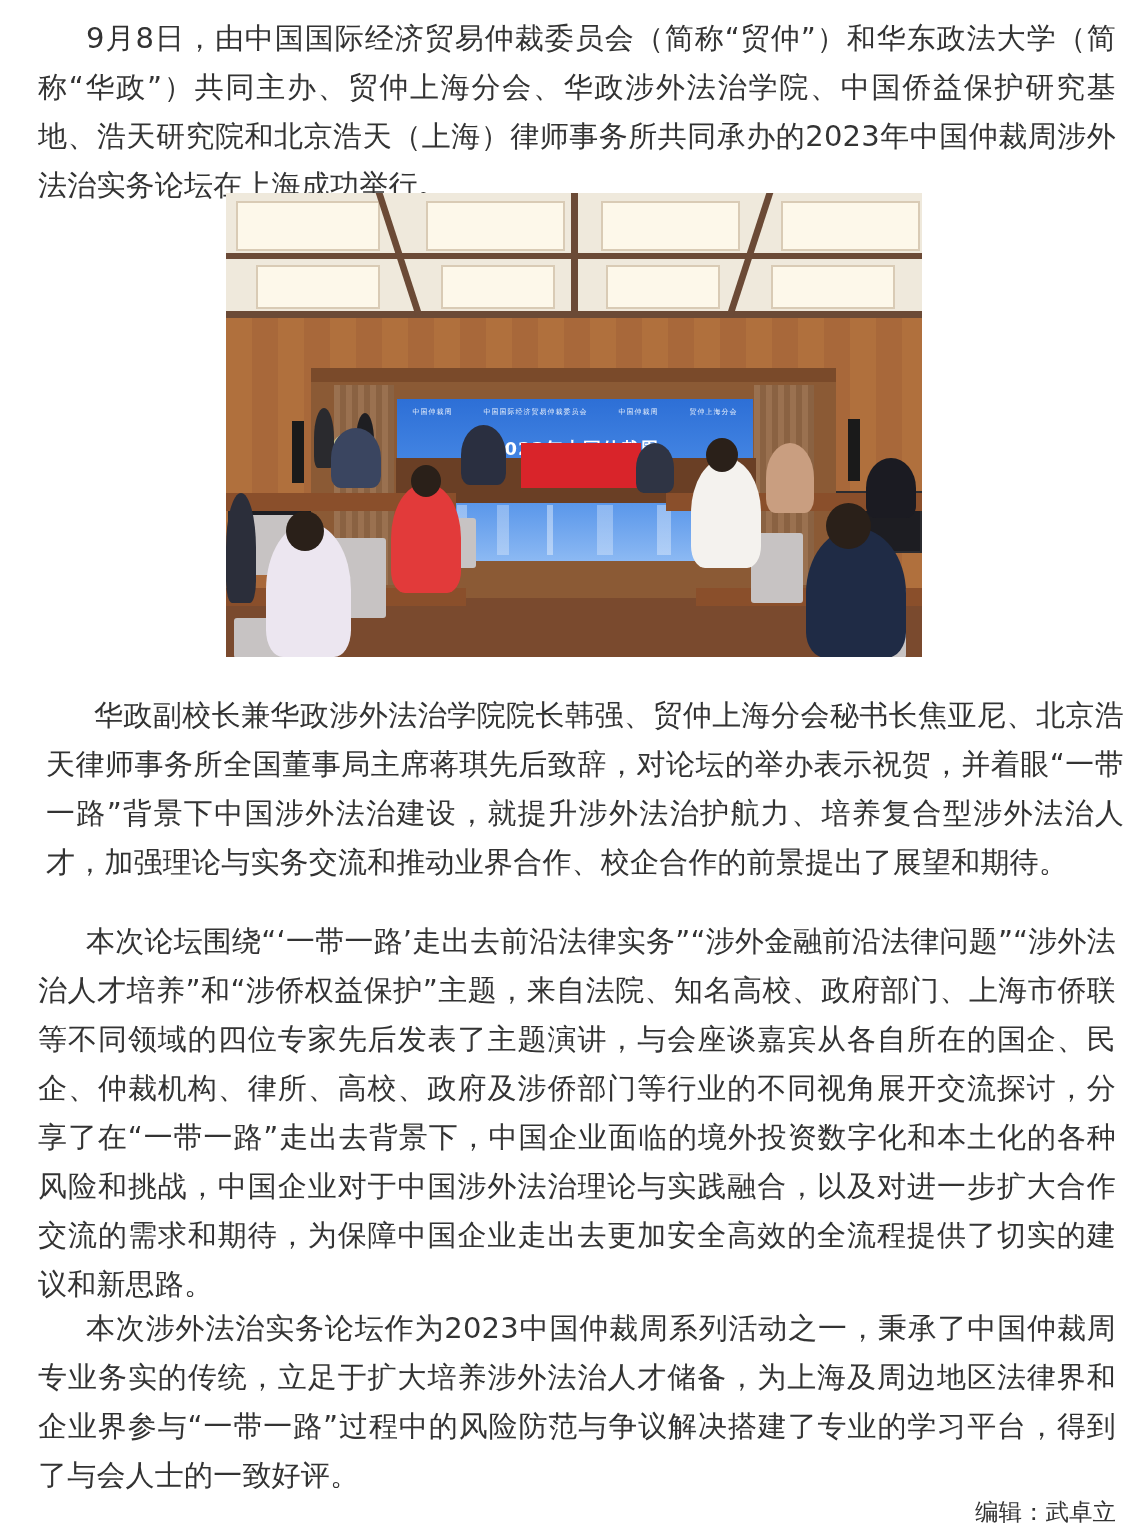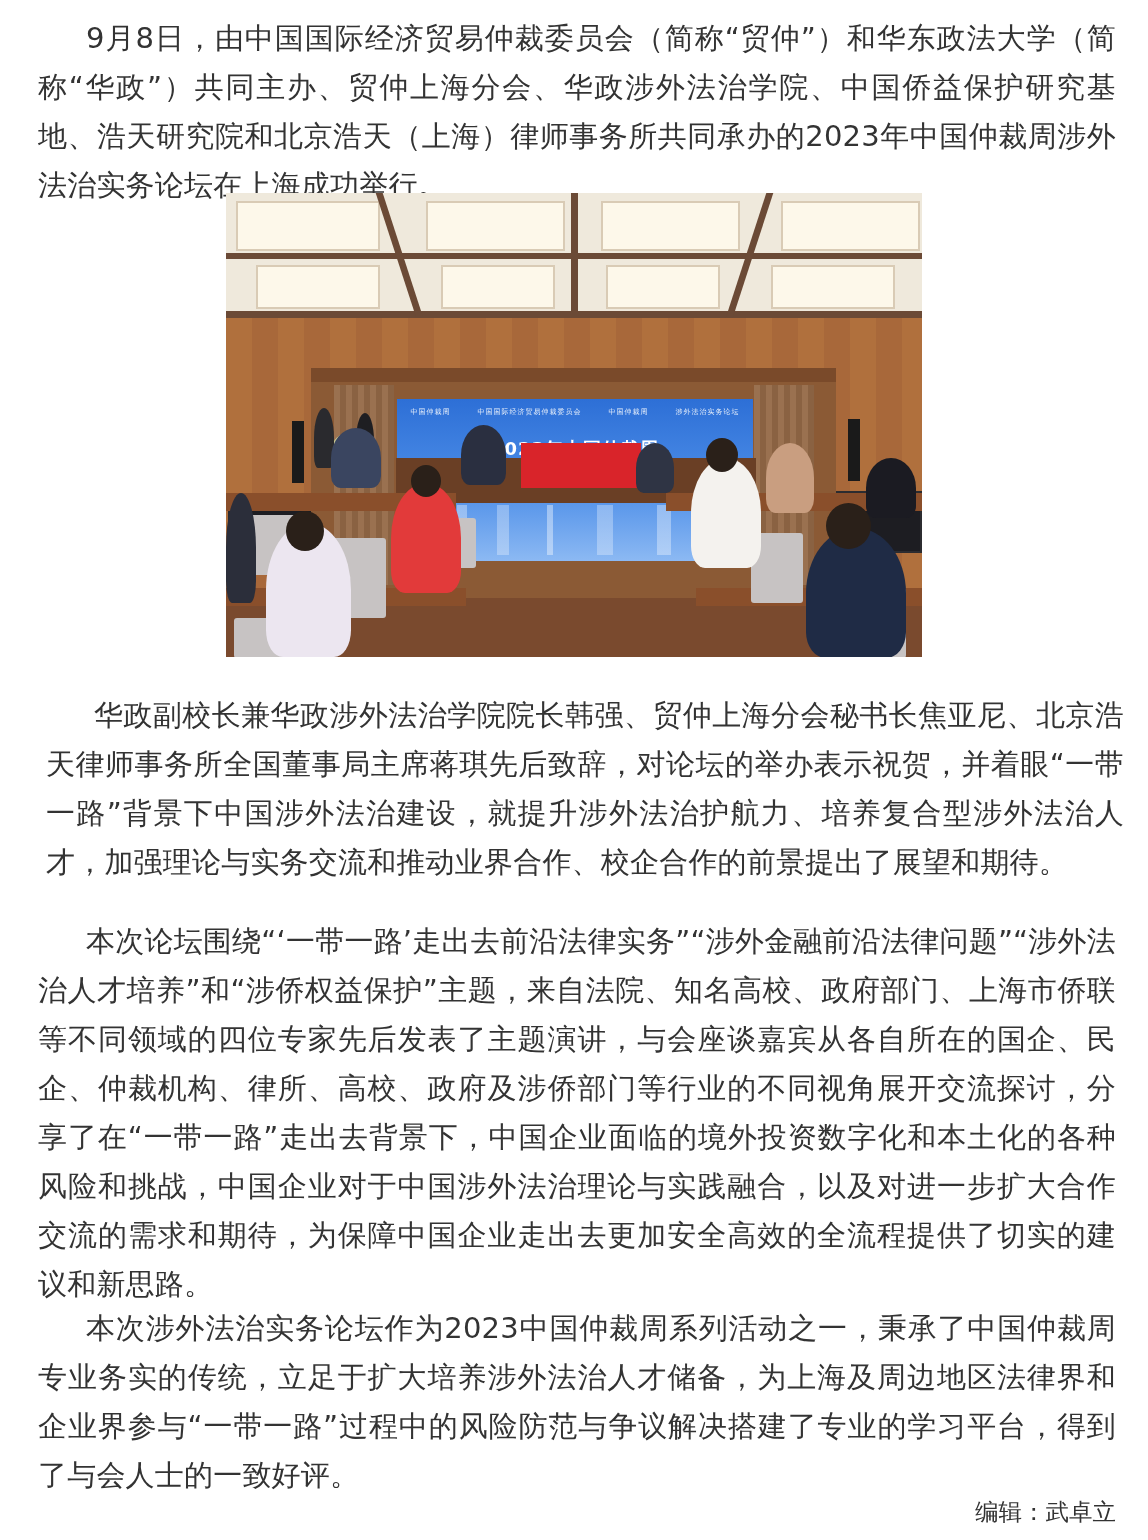--- a/index.html
+++ b/index.html
@@ -159,21 +159,21 @@
   <div class="tv" style="left:2px;top:300px;"></div>
   <div class="tv" style="left:610px;top:298px;"></div>
   <div class="stage-frame"></div>
   <div class="curtain" style="left:108px;"></div>
   <div class="curtain" style="left:528px;"></div>
   <div class="screen">
     <div class="logos">
       <span>中国仲裁周</span>
       <span>中国国际经济贸易仲裁委员会</span>
       <span>中国仲裁周</span>
-      <span>涉外法治实务论坛</span>
+      <span>贸仲上海分会</span>
     </div>
     <div class="t1">2023年中国仲裁周</div>
     <div class="t2">—涉外法治实务论坛</div>
     <div class="t3">China Arbitration Week 2023</div>
     <div class="t4">Foreign Affairs and Legal Practice Forum</div>
     <div class="skyline"></div>
   </div>
   <div class="table-front"></div>
   <div class="flowers"></div>
   <div class="person" style="left:88px;top:215px;width:20px;height:60px;background:#2a2a2e;"></div>

